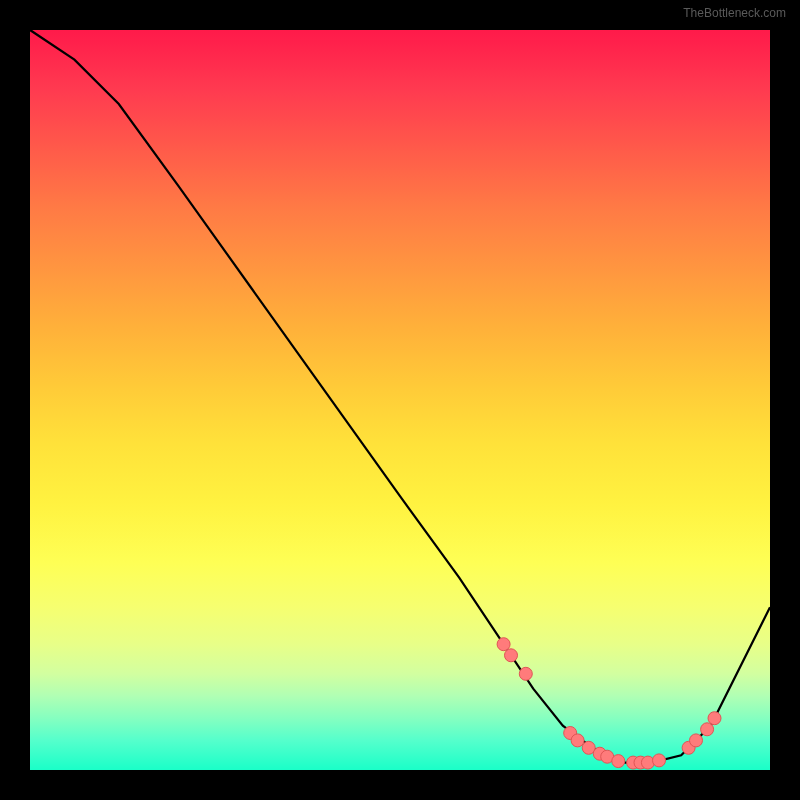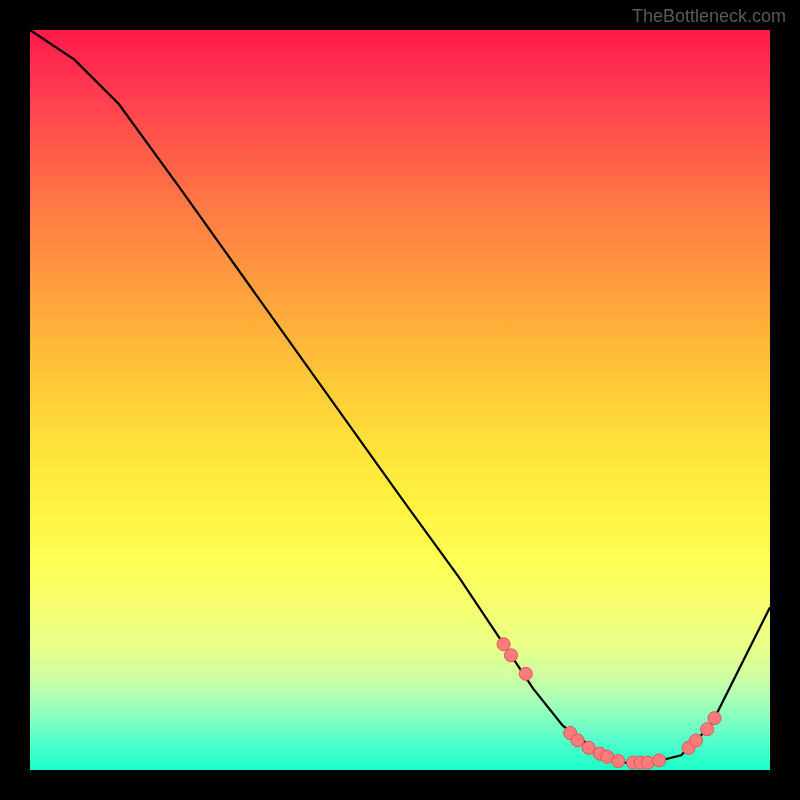--- a/index.html
+++ b/index.html
@@ -9,21 +9,21 @@
     background: #000;
     font-family: Arial, Helvetica, sans-serif;
     position: relative;
     overflow: hidden;
   }
   .watermark {
     position: absolute;
     top: 6px;
     right: 14px;
     color: #5a5a5a;
-    font-size: 18px;
+    font-size: 12px;
     font-weight: 500;
     z-index: 10;
   }
   .plot-area {
     position: absolute;
     left: 30px;
     top: 30px;
     width: 740px;
     height: 740px;
     background: linear-gradient(to bottom,

